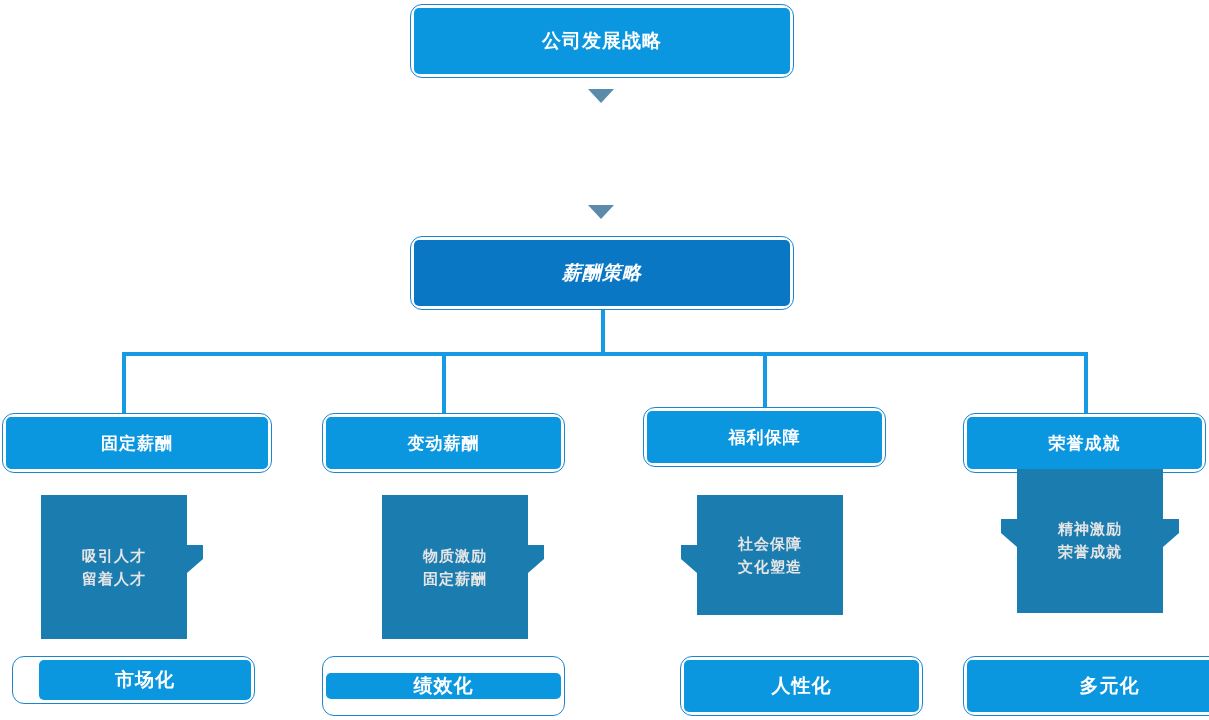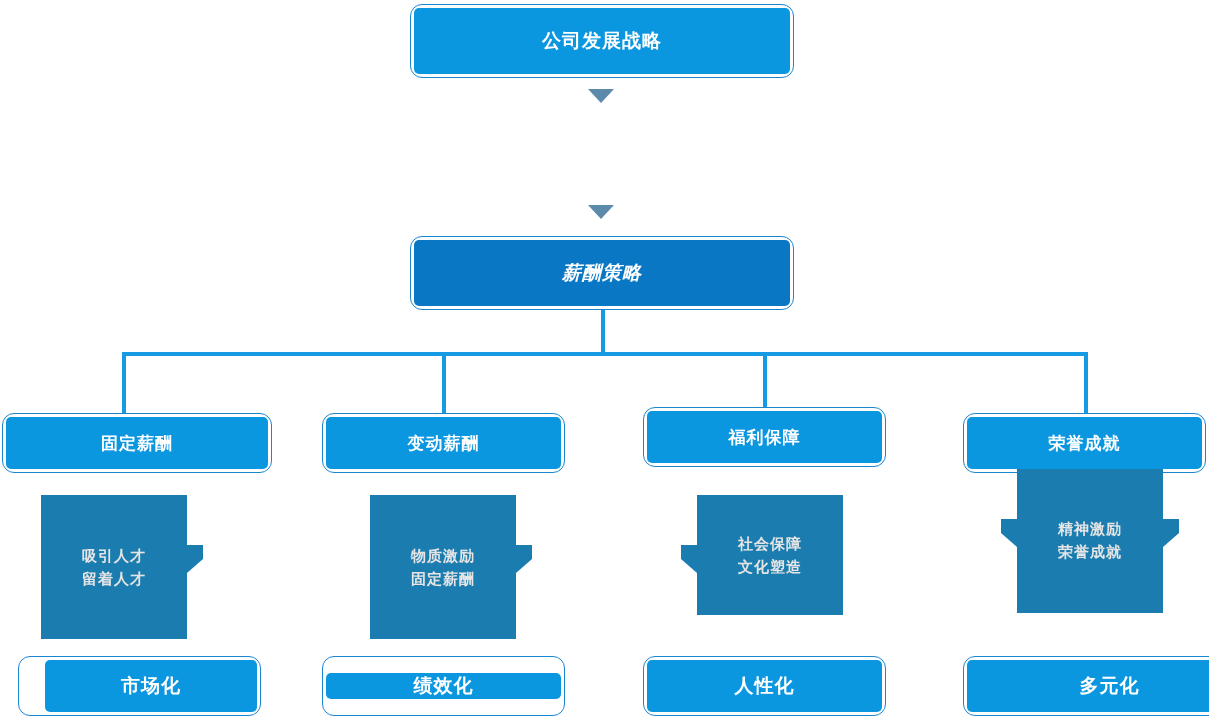--- a/index.html
+++ b/index.html
@@ -131,45 +131,45 @@
   <div class="line-v" style="left:1084px; top:352px; width:4px; height:62px;"></div>
 
   <div class="node lvl2" style="left:2px; top:413px; width:270px; height:60px;">
     <div class="fill">固定薪酬</div>
   </div>
   <div class="callout" style="left:41px; top:495px; width:146px; height:144px;">
     <span class="ln">吸引人才</span>
     <span class="ln">留着人才</span>
     <span class="tail right" style="left:146px; top:50px;"></span>
   </div>
-  <div class="node lvl4" style="left:18px; top:656px; width:243px; height:60px;padding-left:26px;">
+  <div class="node lvl4" style="left:12px; top:656px; width:243px; height:48px;padding-left:26px;">
     <div class="fill">市场化</div>
   </div>
 
   <div class="node lvl2" style="left:322px; top:413px; width:243px; height:60px;">
     <div class="fill">变动薪酬</div>
   </div>
-  <div class="callout" style="left:370px; top:495px; width:146px; height:144px;">
+  <div class="callout" style="left:382px; top:495px; width:146px; height:144px;">
     <span class="ln">物质激励</span>
     <span class="ln">固定薪酬</span>
     <span class="tail right" style="left:146px; top:50px;"></span>
   </div>
   <div class="node lvl4" style="left:322px; top:656px; width:243px; height:60px;align-items:center;">
     <div class="fill">绩效化</div>
   </div>
 
   <div class="node lvl2" style="left:643px; top:407px; width:243px; height:60px;">
     <div class="fill">福利保障</div>
   </div>
   <div class="callout" style="left:697px; top:495px; width:146px; height:120px;">
     <span class="ln">社会保障</span>
     <span class="ln">文化塑造</span>
     <span class="tail left" style="left:-16px; top:50px;"></span>
   </div>
-  <div class="node lvl4" style="left:643px; top:656px; width:243px; height:60px;">
+  <div class="node lvl4" style="left:680px; top:656px; width:243px; height:60px;">
     <div class="fill">人性化</div>
   </div>
 
   <div class="node lvl2" style="left:963px; top:413px; width:243px; height:60px;">
     <div class="fill">荣誉成就</div>
   </div>
   <div class="callout" style="left:1017px; top:469px; width:146px; height:144px;font-family:Liberation Serif, serif;">
     <span class="ln">精神激励</span>
     <span class="ln">荣誉成就</span>
     <span class="tail left" style="left:-16px; top:50px;"></span>

